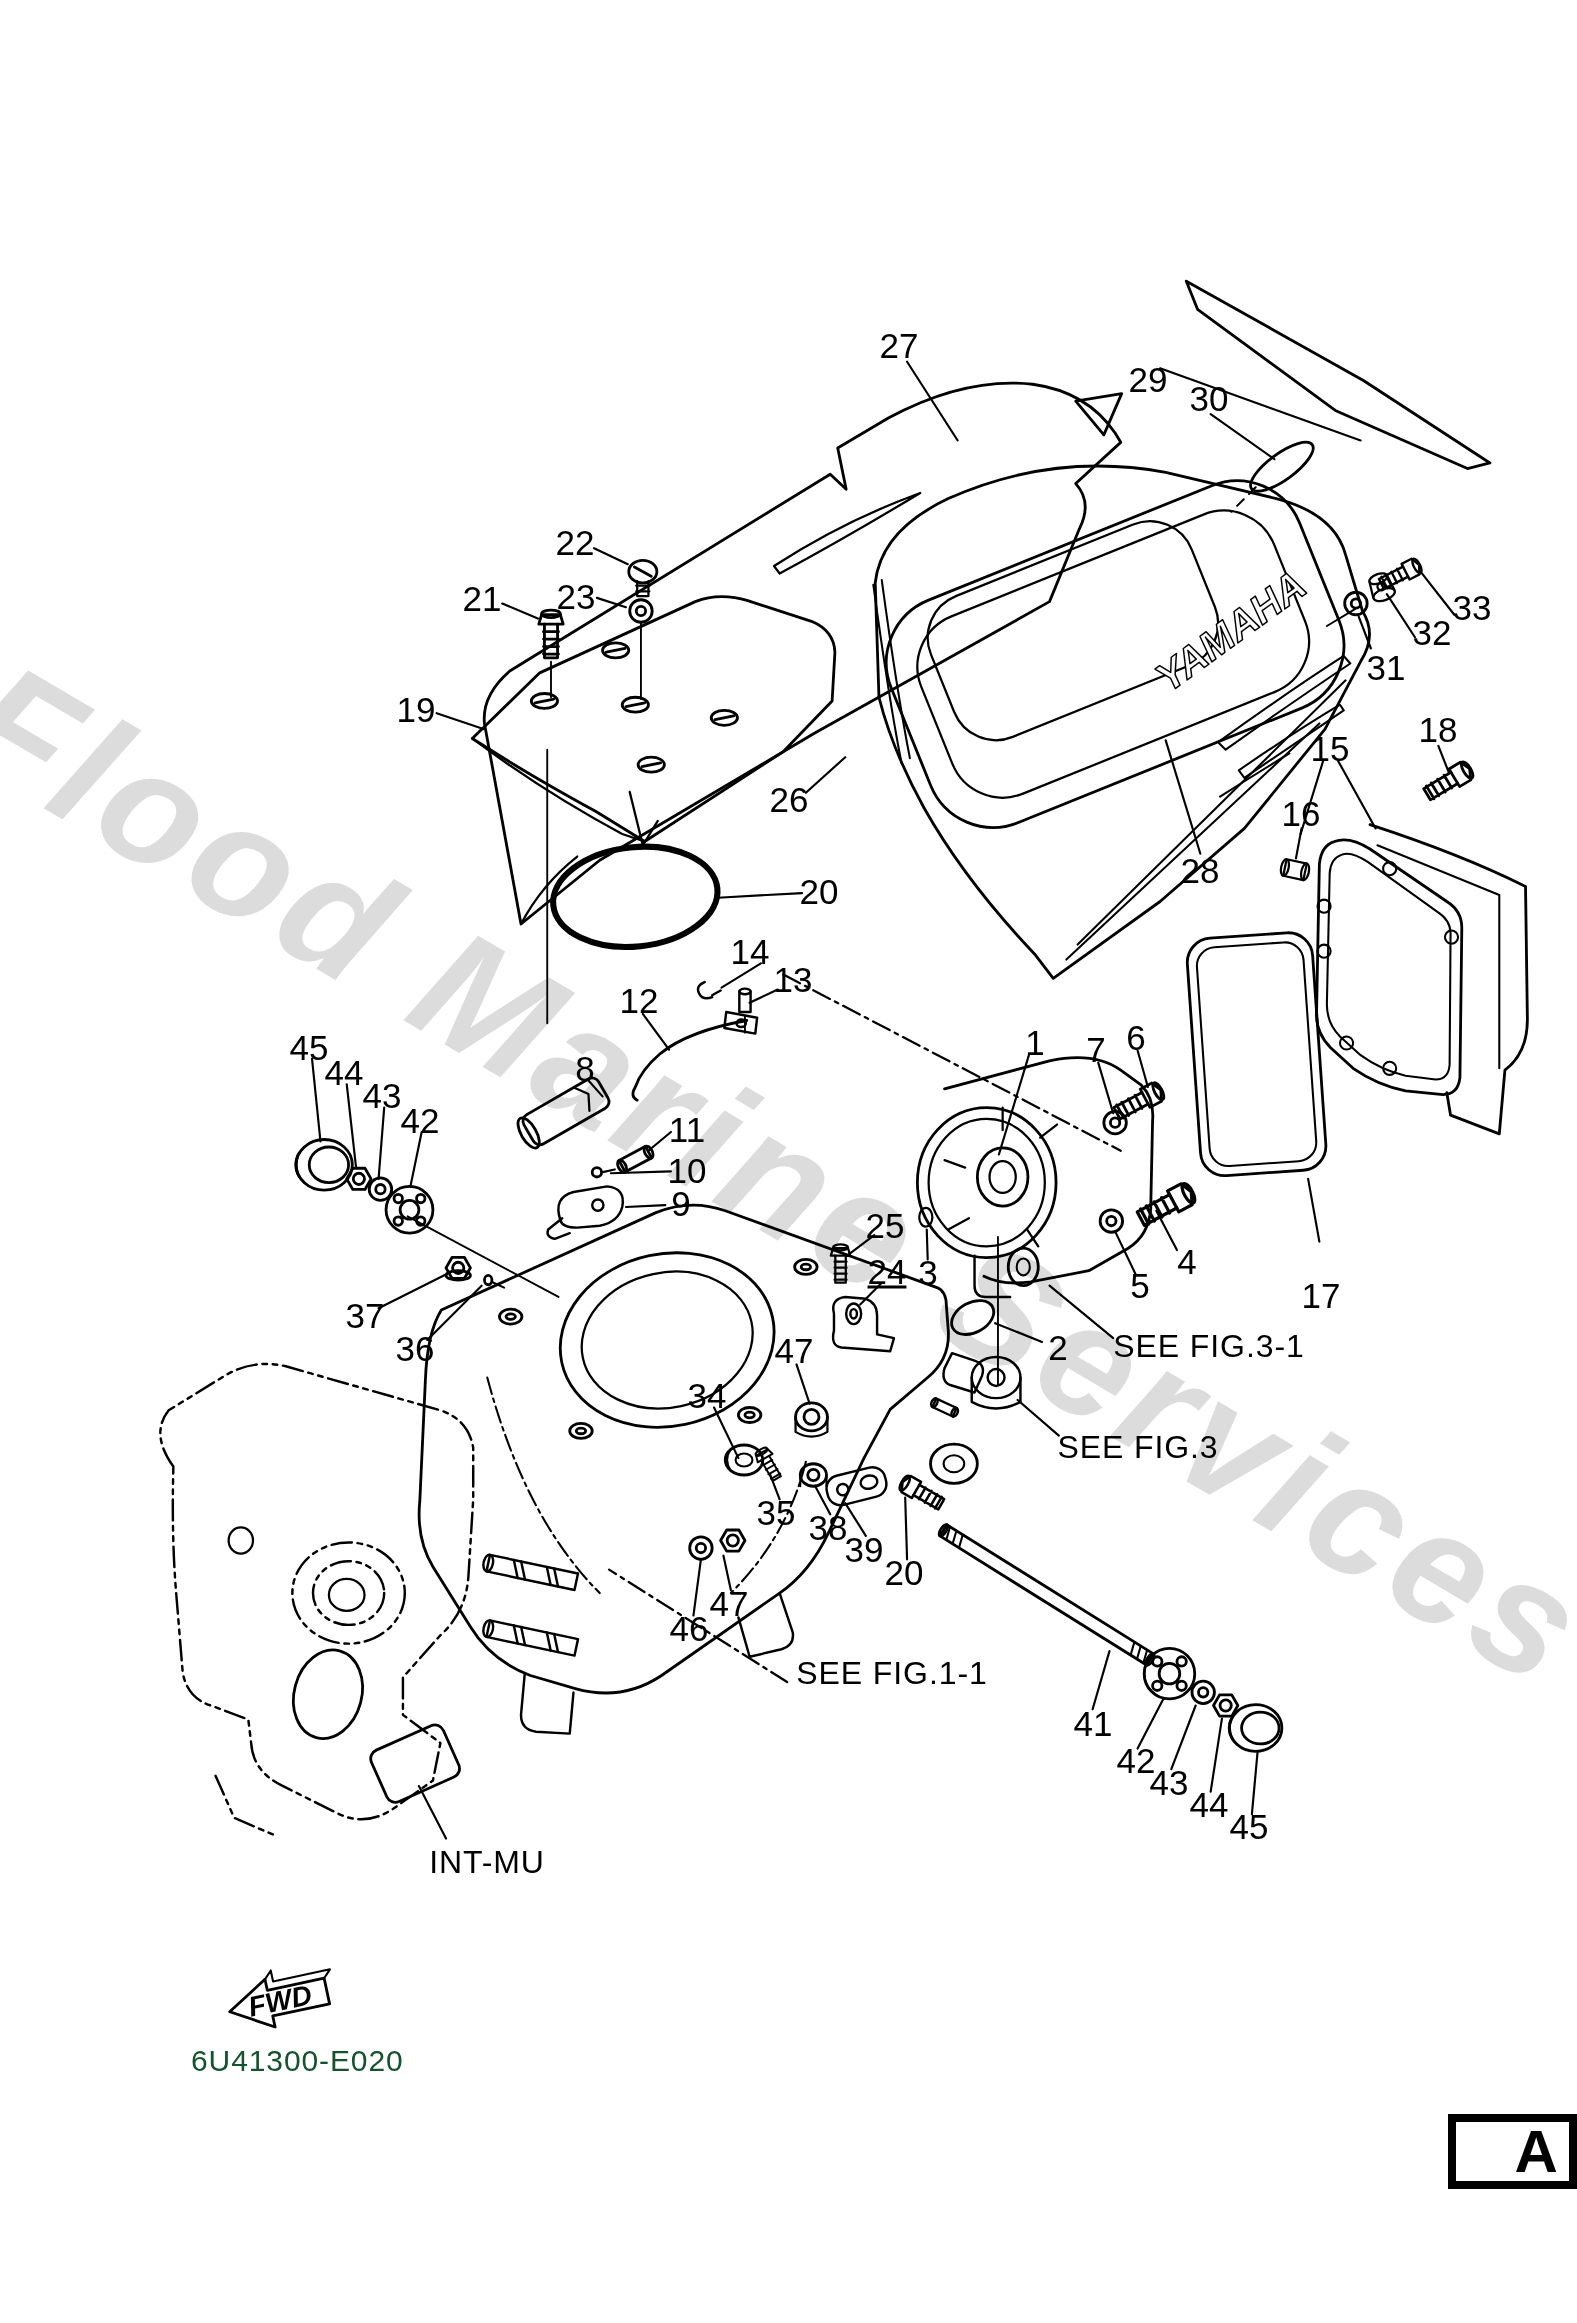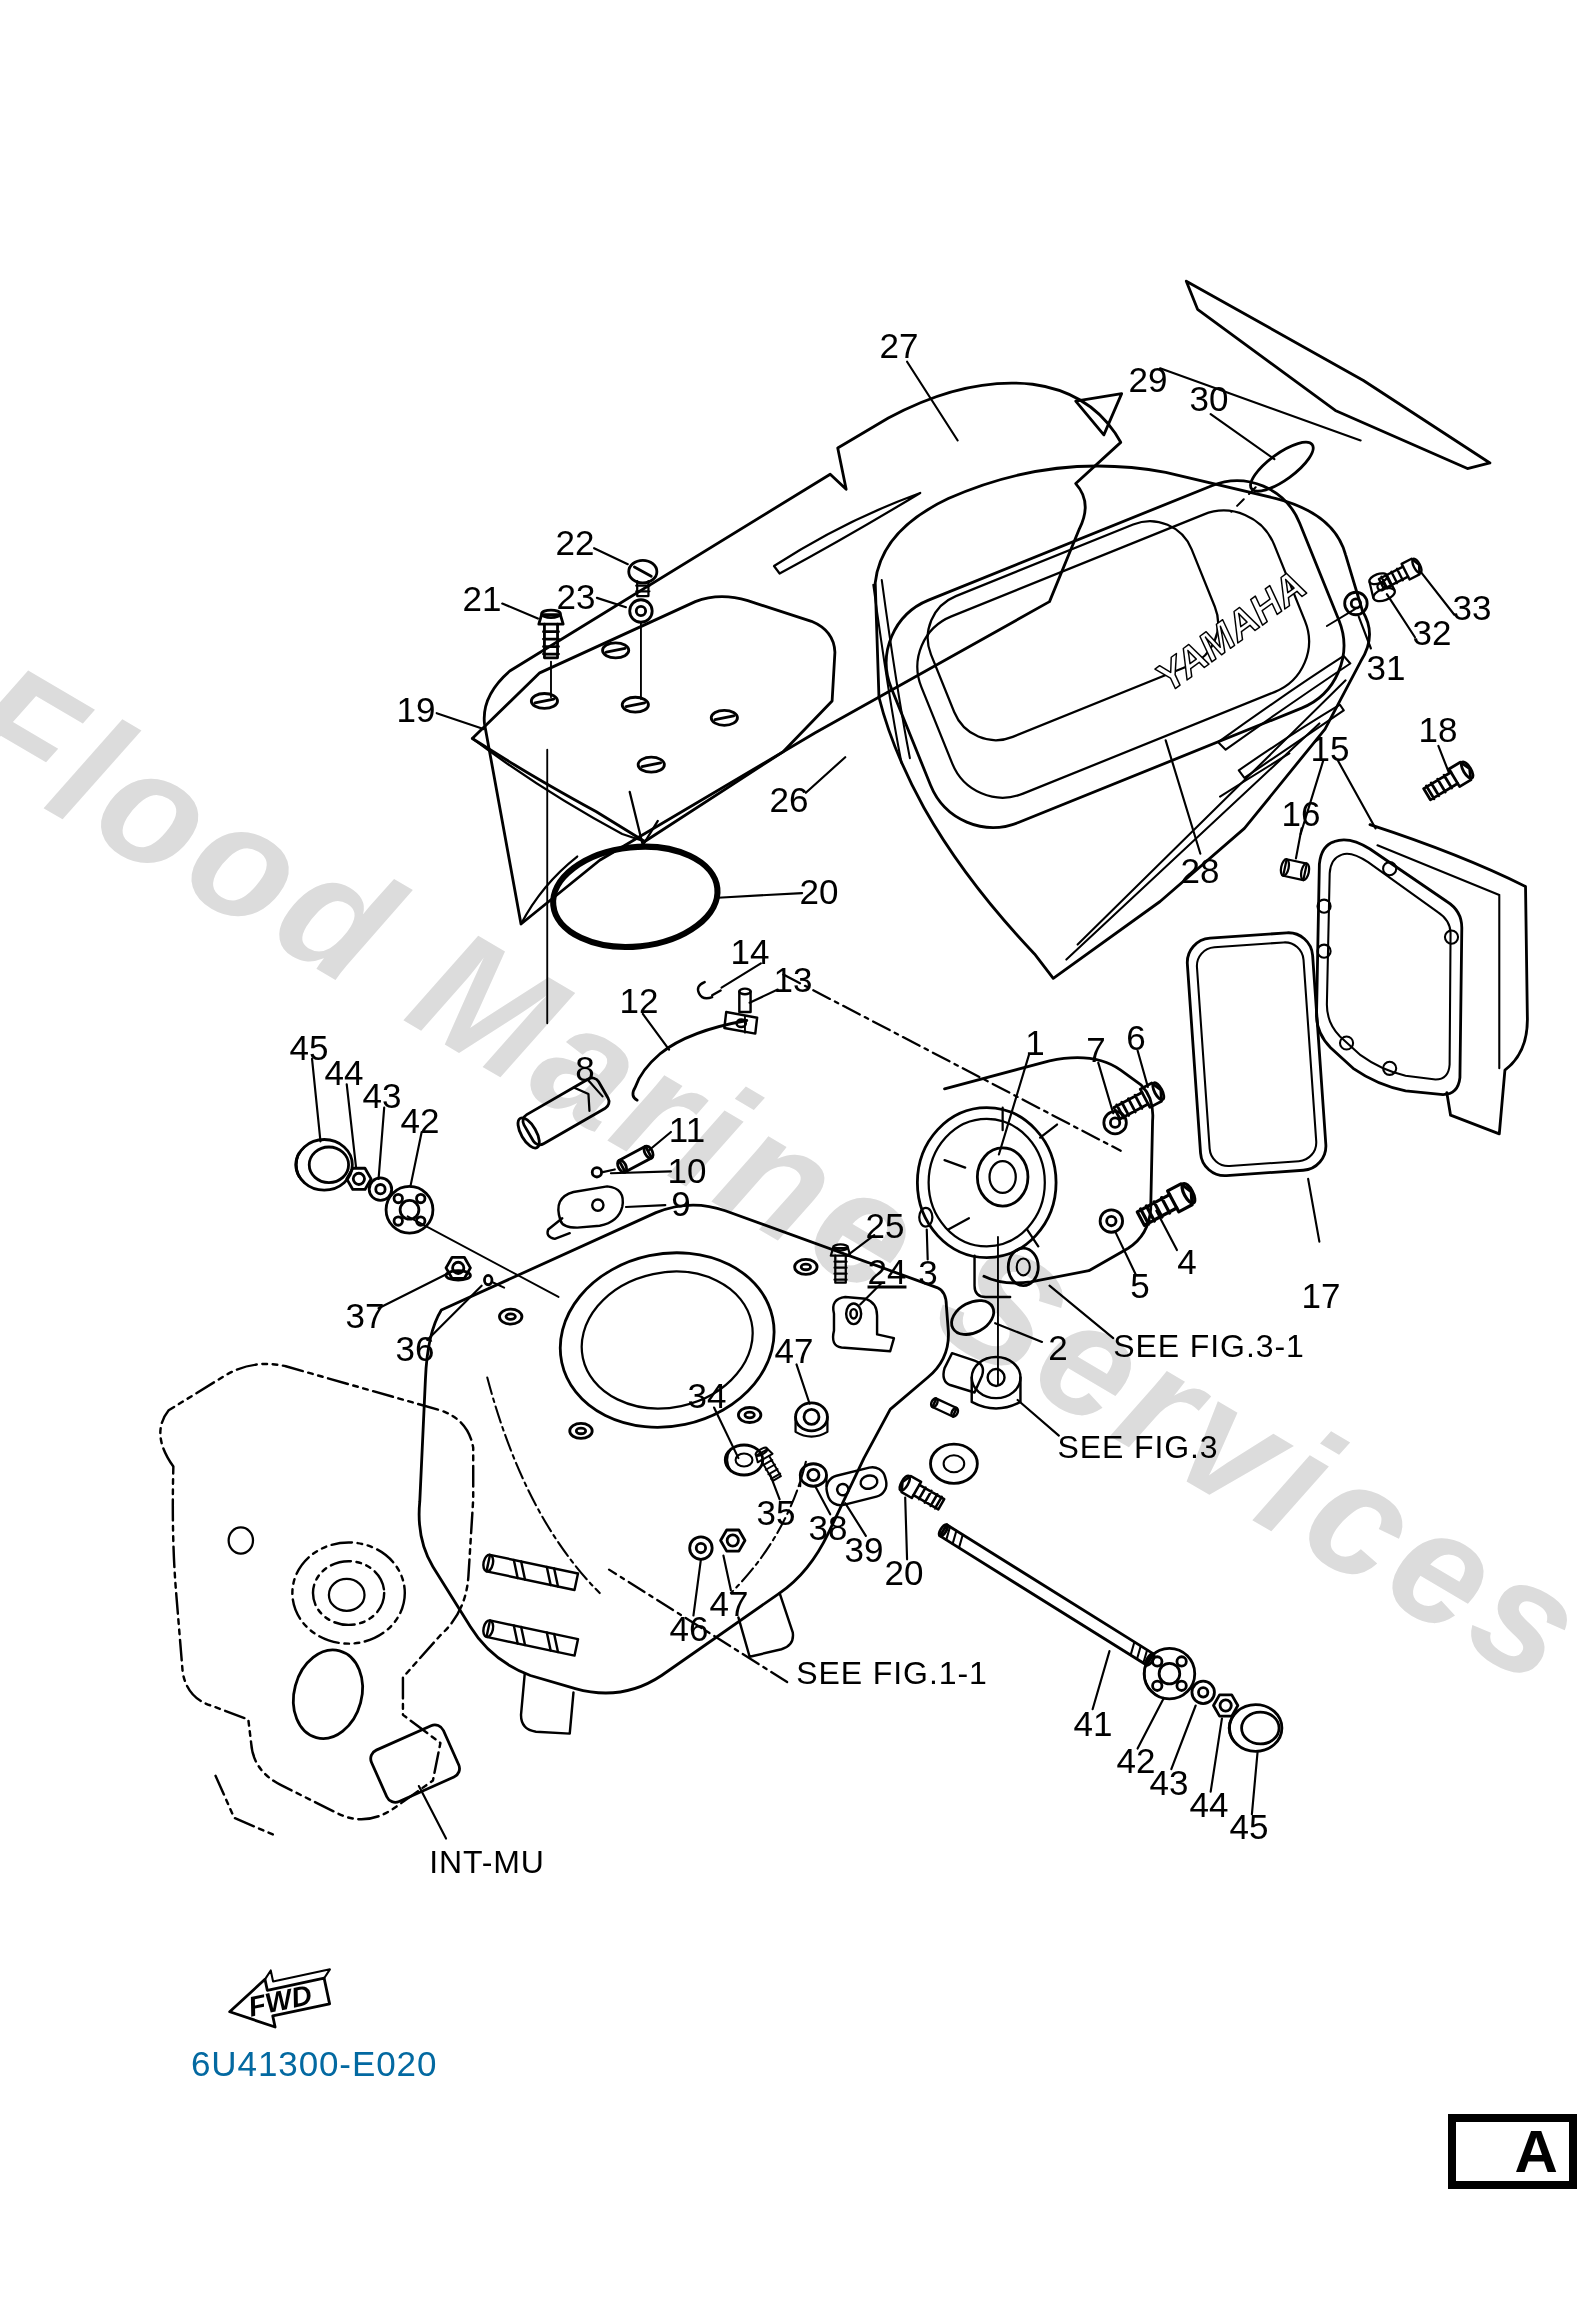--- a/index.html
+++ b/index.html
@@ -7,21 +7,21 @@
         font-family:"Liberation Sans", sans-serif;}
   #wm{position:absolute;left:26px;top:626px;transform:rotate(30.5deg);transform-origin:0 0;
       font-family:"Liberation Sans",sans-serif;font-style:italic;font-weight:bold;
       font-size:161px;letter-spacing:6.6px;white-space:nowrap;z-index:0;user-select:none;}
   #art{position:absolute;left:0;top:0;z-index:1;}
   #labels{position:absolute;left:0;top:0;width:100%;height:100%;z-index:2;}
   .callout{position:absolute;transform:translate(-50%,-50%);font-size:35px;color:#000000;
            white-space:nowrap;line-height:1;}
   .refcallout{position:absolute;transform:translate(-50%,-50%);font-size:32px;color:#000;
            white-space:nowrap;line-height:1;letter-spacing:0.9px;}
-  #code{position:absolute;left:191px;top:2044px;font-size:35px;color:#0369a1;letter-spacing:0.9px;z-index:2;}
+  #code{position:absolute;left:191px;top:2044px;font-size:30px;color:#14532d;letter-spacing:0.9px;z-index:2;}
   #cornerbox{position:absolute;left:1448px;top:2114px;width:129px;height:75px;box-sizing:border-box;
              border:8.4px solid #000;display:flex;align-items:center;justify-content:flex-end;
              padding-right:11.2px;font-size:60px;font-weight:bold;color:#000;z-index:2;background:#fff;}
 </style>
 </head>
 <body>
 
 <div id="page">
 
   <div id="wm" style="color: rgb(220, 220, 220);">Flood Marine Services</div>

